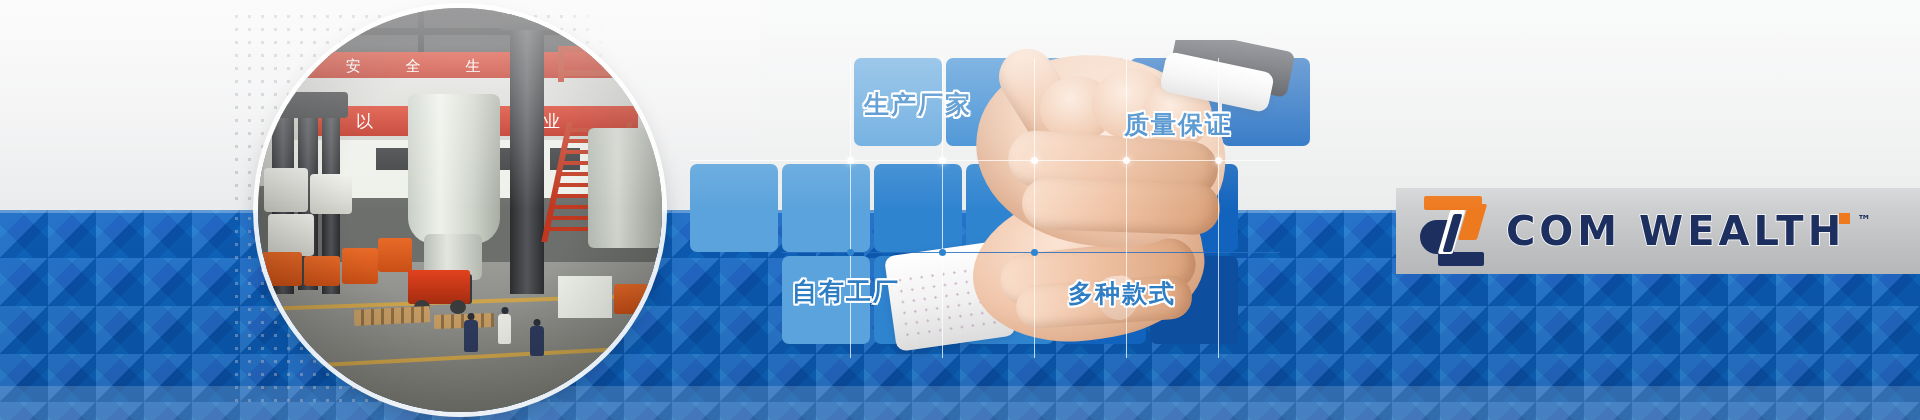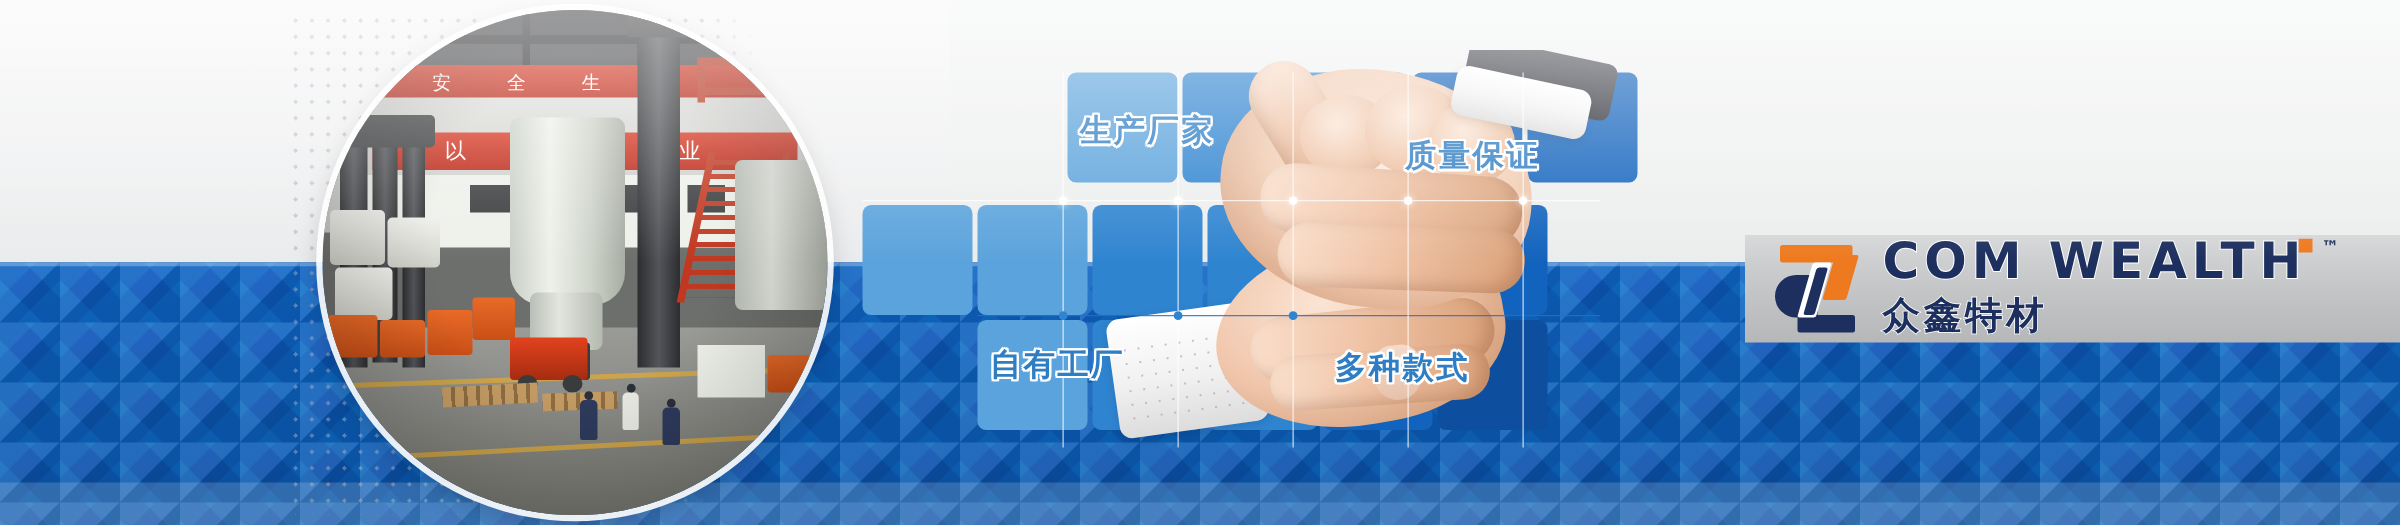--- a/index.html
+++ b/index.html
@@ -343,18 +343,17 @@
       <div class="em-navy"></div>
       <div class="em-stripe"></div>
       <div class="em-stripe2"></div>
     </div>
     <div class="logo-text">
       <div class="logo-en">
         <span>COM WEALTH</span>
         <span class="orange-dot" style="left:333px;top:2px;"></span>
         <span class="tm">™</span>
       </div>
-      <div class="logo-cn">众鑫特材</div>
     </div>
   </div>
 
   <div class="gloss-top"></div>
 </div>
 
 </body></html>

